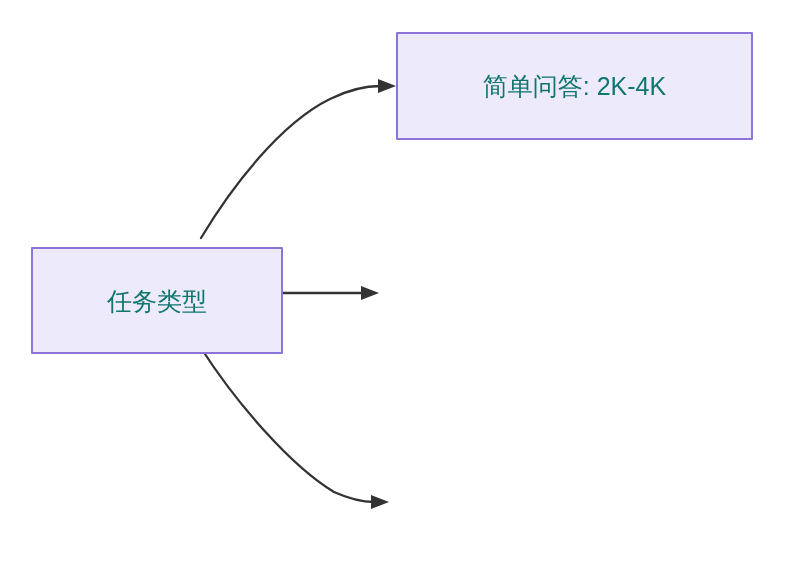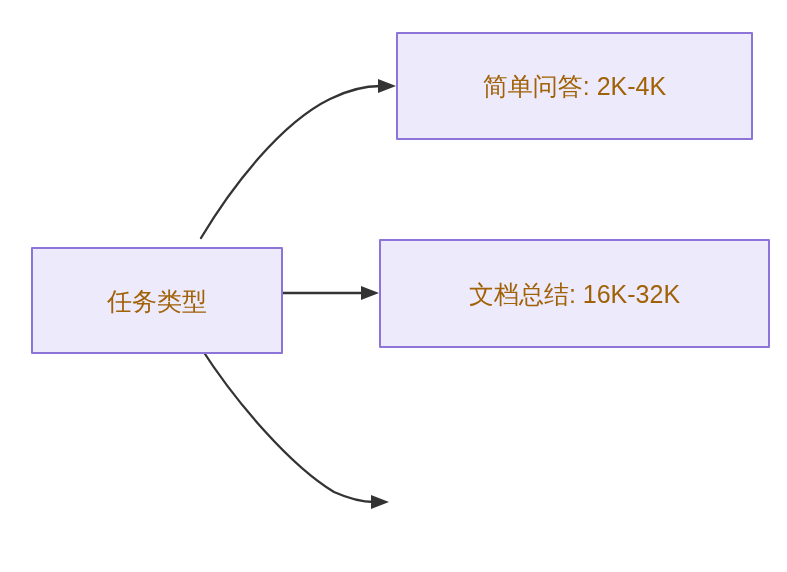--- a/index.html
+++ b/index.html
@@ -32,21 +32,21 @@
     border: 2px solid #8C74D8;
     border-radius: 1px;
     display: flex;
     align-items: center;
     justify-content: center;
   }
   .node-label {
     font-family: "Liberation Sans", "DejaVu Sans", sans-serif;
     font-size: 25px;
     line-height: 1.2;
-    color: #a16207;
+    color: #0f766e;
     white-space: nowrap;
     letter-spacing: 0px;
     text-align: center;
   }
   #node-source {
     left: 31px;
     top: 247px;
     width: 252px;
     height: 107px;
   }
@@ -103,18 +103,15 @@
   </svg>
 
   <div class="node" id="node-source">
     <span class="node-label">任务类型</span>
   </div>
 
   <div class="node" id="node-simple-qa">
     <span class="node-label">简单问答: 2K-4K</span>
   </div>
 
-  <div class="node" id="node-doc-summary">
-    <span class="node-label">文档总结: 16K-32K</span>
-  </div>
 
 
 </div>
 
 </body></html>

